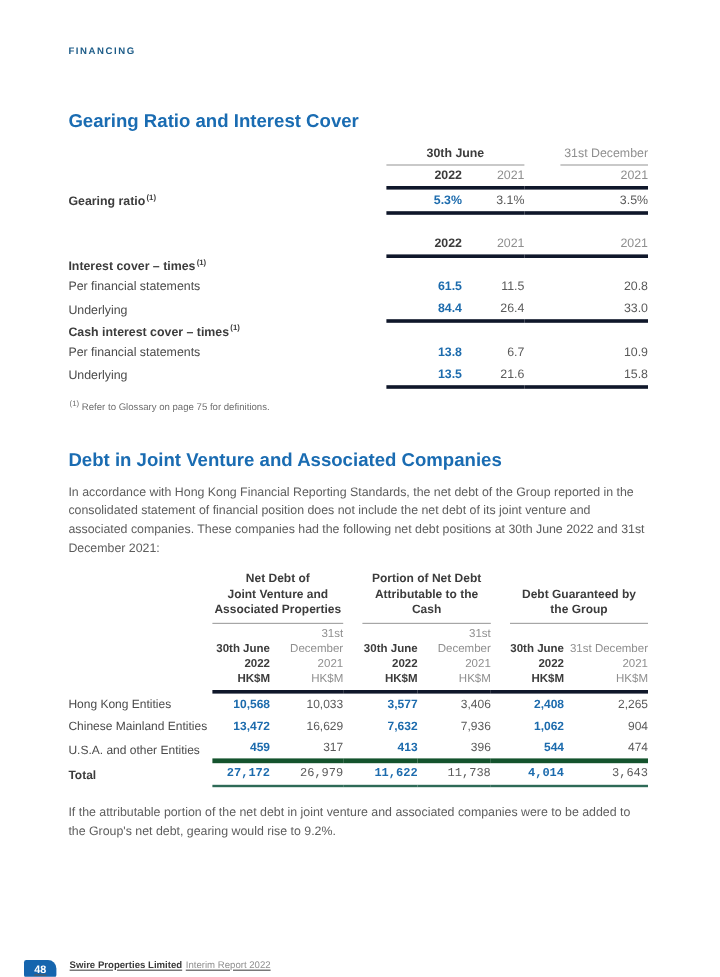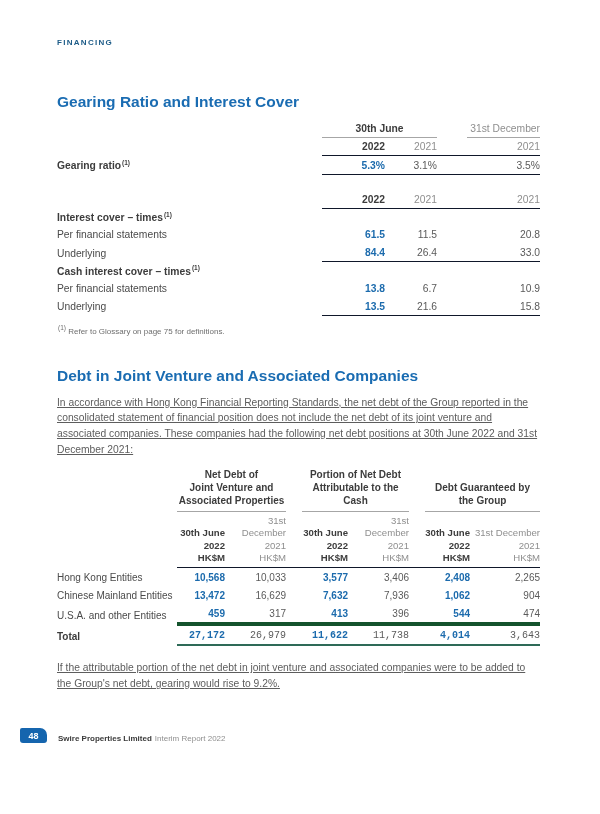--- a/index.html
+++ b/index.html
@@ -17,36 +17,36 @@
     position:absolute; top:38px; left:57px;
     font-size:8px; font-weight:bold; letter-spacing:1.3px;
     color:#1d5c88;
   }
 
   .section-title {
     color:#1a6cb2; font-size:15.5px; font-weight:bold; line-height:1.15;
   }
   .section-title.second { margin-top:31px; }
 
-  p.body-text { font-size:10.3px; line-height:1.52; margin-top:10px; color:#5d5d5d; width:483px;text-decoration:underline; }
+  p.body-text { font-size:10.3px; line-height:1.52; margin-top:10px; color:#5d5d5d; width:483px; }
 
   table.fin { border-collapse:collapse; width:483px; font-size:10.3px; table-layout:fixed; }
   td { padding:0; vertical-align:bottom; }
   .num { text-align:right; }
   .lbl { color:#4a4a4a; }
   .strong { color:#3c3c3c; font-weight:bold; }
   .indent { padding-left:10px; }
   sup { font-size:6.5px; vertical-align:super; line-height:0; margin-left:1px; }
 
   .hdr-cur { color:#3c3c3c; font-weight:bold; }
   .hdr-pri { color:#8f8f8f; font-weight:normal; }
   .v-cur { color:#1c6bad; font-weight:bold; }
   .v-pri { color:#5a5a5a; }
 
-  .rb  { border-bottom:1px solid #0f172a; }
+  .rb  { border-bottom:3px solid #0f172a; }
   .rt  { border-top:4px solid #14532d;font-family:Liberation Mono, monospace; }
   .rg  { border-bottom:2px solid #2e6a57; }
 
   .grp { padding-bottom:3px; border-bottom:1px solid #a6a6a6; }
   .grp-center { text-align:center; }
   .grp-right { text-align:right; }
   .gap-left { margin-left:30px; }
   .gap3 { margin-left:16px; }
   .grp3 { text-align:center; color:#3c3c3c; font-weight:bold; padding-bottom:3px; border-bottom:1px solid #a6a6a6; font-size:10px; line-height:1.28; }
 
@@ -54,21 +54,21 @@
   table.fin tr.datarow td { padding:4px 0 3px; }
   table.fin tr.cat td { padding:4px 0 2px; }
   .subhdr div { line-height:1.3; }
   .subhdr { font-size:9.6px; padding:3px 0 3px; }
 
   .mt12 { margin-top:12px; }
   .mt16 { margin-top:16px; }
 
   .footnote { font-size:8px; color:#6e6e6e; margin-top:11px; }
 
-  .footer { position:absolute; left:20px; top:728px; display:flex; align-items:flex-end; }
+  .footer { position:absolute; left:20px; top:800px; display:flex; align-items:flex-start;text-decoration:underline; }
   .page-badge {
     width:27px; height:15px; background:#1565ae; color:#ffffff;
     font-size:9px; font-weight:bold; display:flex; align-items:center; justify-content:center;
     border-radius:2px 7px 3px 3px;
   }
   .footer-text { margin-left:11px; font-size:8px; }
   .footer-company { font-weight:bold; color:#3a3a3a; }
   .footer-report { color:#8f8f8f; margin-left:3px; }
 </style>
 </head>

